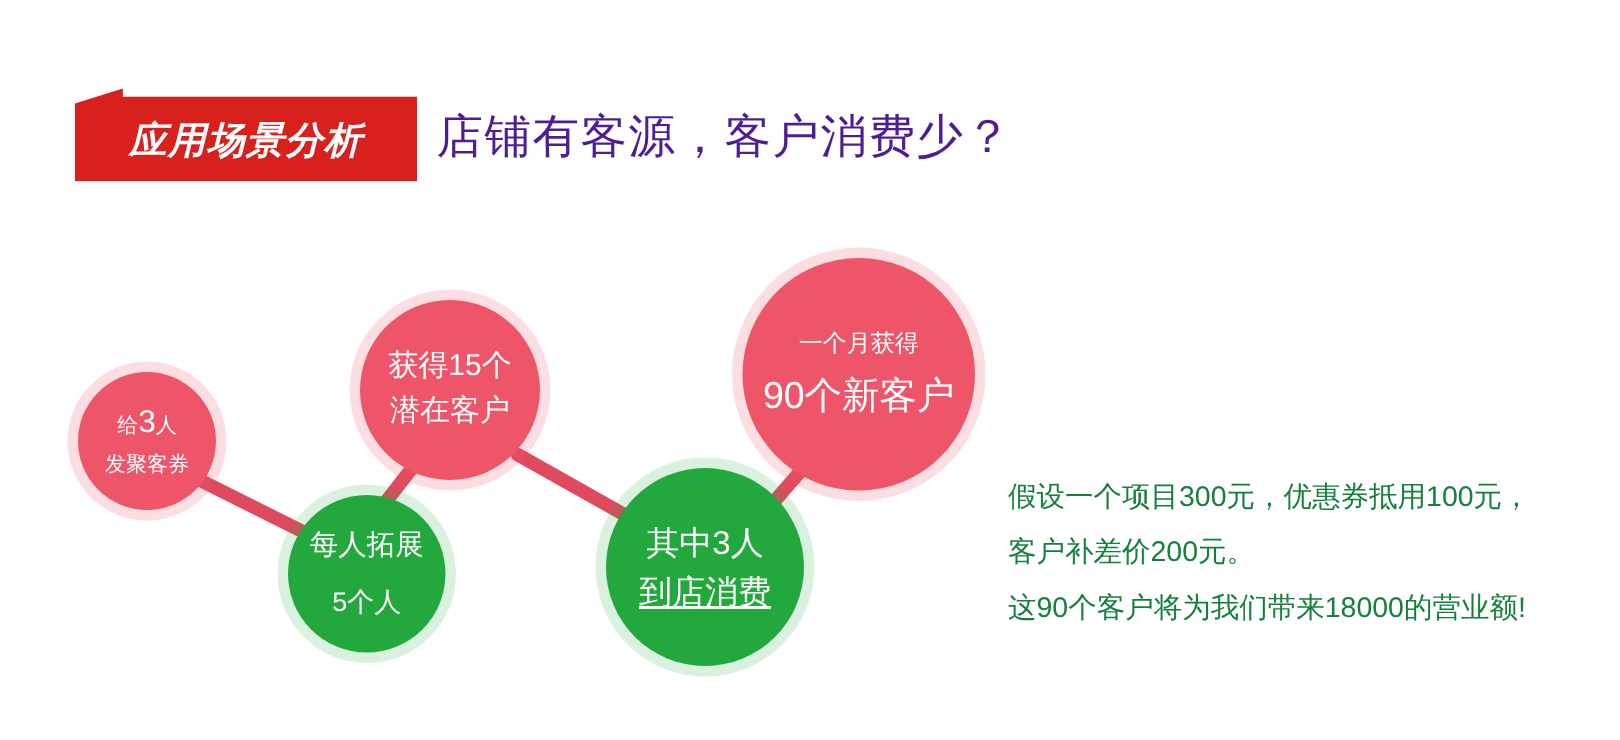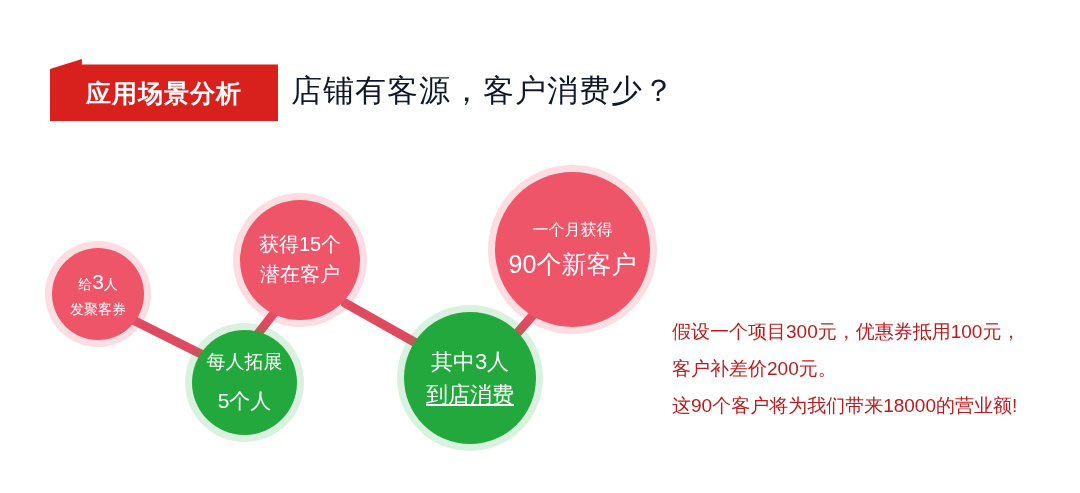--- a/index.html
+++ b/index.html
@@ -27,20 +27,21 @@
     top: 0;
     width: 1080px;
     height: 150px;
   }
   .ribbon {
     position: absolute;
     left: 50px;
     top: 59px;
     width: 224px;
     height: 62px;
+    font-style: italic;
   }
   .ribbon-body {
     position: absolute;
     left: 0;
     top: 0;
     width: 228px;
     height: 62px;
     background: #d8201d;
     clip-path: polygon(0% 16%, 14% 0%, 14% 9%, 100% 9%, 100% 100%, 0% 100%);
   }
@@ -59,21 +60,21 @@
     font-size: 25px;
     font-weight: bold;
     letter-spacing: 1px;
     white-space: nowrap;
   }
   .headline {
     position: absolute;
     left: 291px;
     top: 70px;
     font-size: 31px;
-    color: #0f172a;
+    color: #4c1d95;
     letter-spacing: 1px;
     white-space: nowrap;
   }
 
   
   .flow {
     position: absolute;
     left: 0;
     top: 0;
     width: 1080px;
@@ -107,41 +108,41 @@
   .node.green { background: #22a83c; box-shadow: 0 0 0 7px rgba(34,168,60,0.16); }
 
   
   #node-1 { left: 52px;  top: 248px; width: 92px;  height: 92px;  font-size: 14px; }
   #node-1 .l1 { font-size: 14px; margin-bottom: 9px; }
   #node-1 .l2 { font-size: 14px; }
   #node-1 .big { font-size: 21px; }
 
   #node-2 { left: 192px; top: 330px; width: 105px; height: 105px; }
   #node-2 .l1 { font-size: 19px; margin-bottom: 18px; }
-  #node-2 .l2 { font-size: 21px; }
+  #node-2 .l2 { font-size: 18px; }
 
   #node-3 { left: 240px; top: 200px; width: 120px; height: 120px; align-items: center; }
   #node-3 .l1 { font-size: 20px; margin-bottom: 8px; }
   #node-3 .l2 { font-size: 20px; }
 
   #node-4 { left: 404px; top: 312px; width: 132px; height: 132px; justify-content: center; }
   #node-4 .l1 { font-size: 22px; margin-bottom: 9px; }
   #node-4 .l2 { font-size: 22px; text-decoration: underline; }
 
   #node-5 { left: 495px; top: 172px; width: 155px; height: 155px; }
   #node-5 .l1 { font-size: 16px; margin-bottom: 12px; text-align: right; }
   #node-5 .l2 { font-size: 25px; text-align: right; }
 
   
   .note {
     position: absolute;
     left: 672px;
     top: 313px;
     width: 390px;
-    color: #b91c1c;
+    color: #15803d;
     font-size: 19px;
     line-height: 1.95;
   }
   .note .line { white-space: nowrap; }
 </style>
 </head>
 <body>
 
 <div id="canvas">
 

